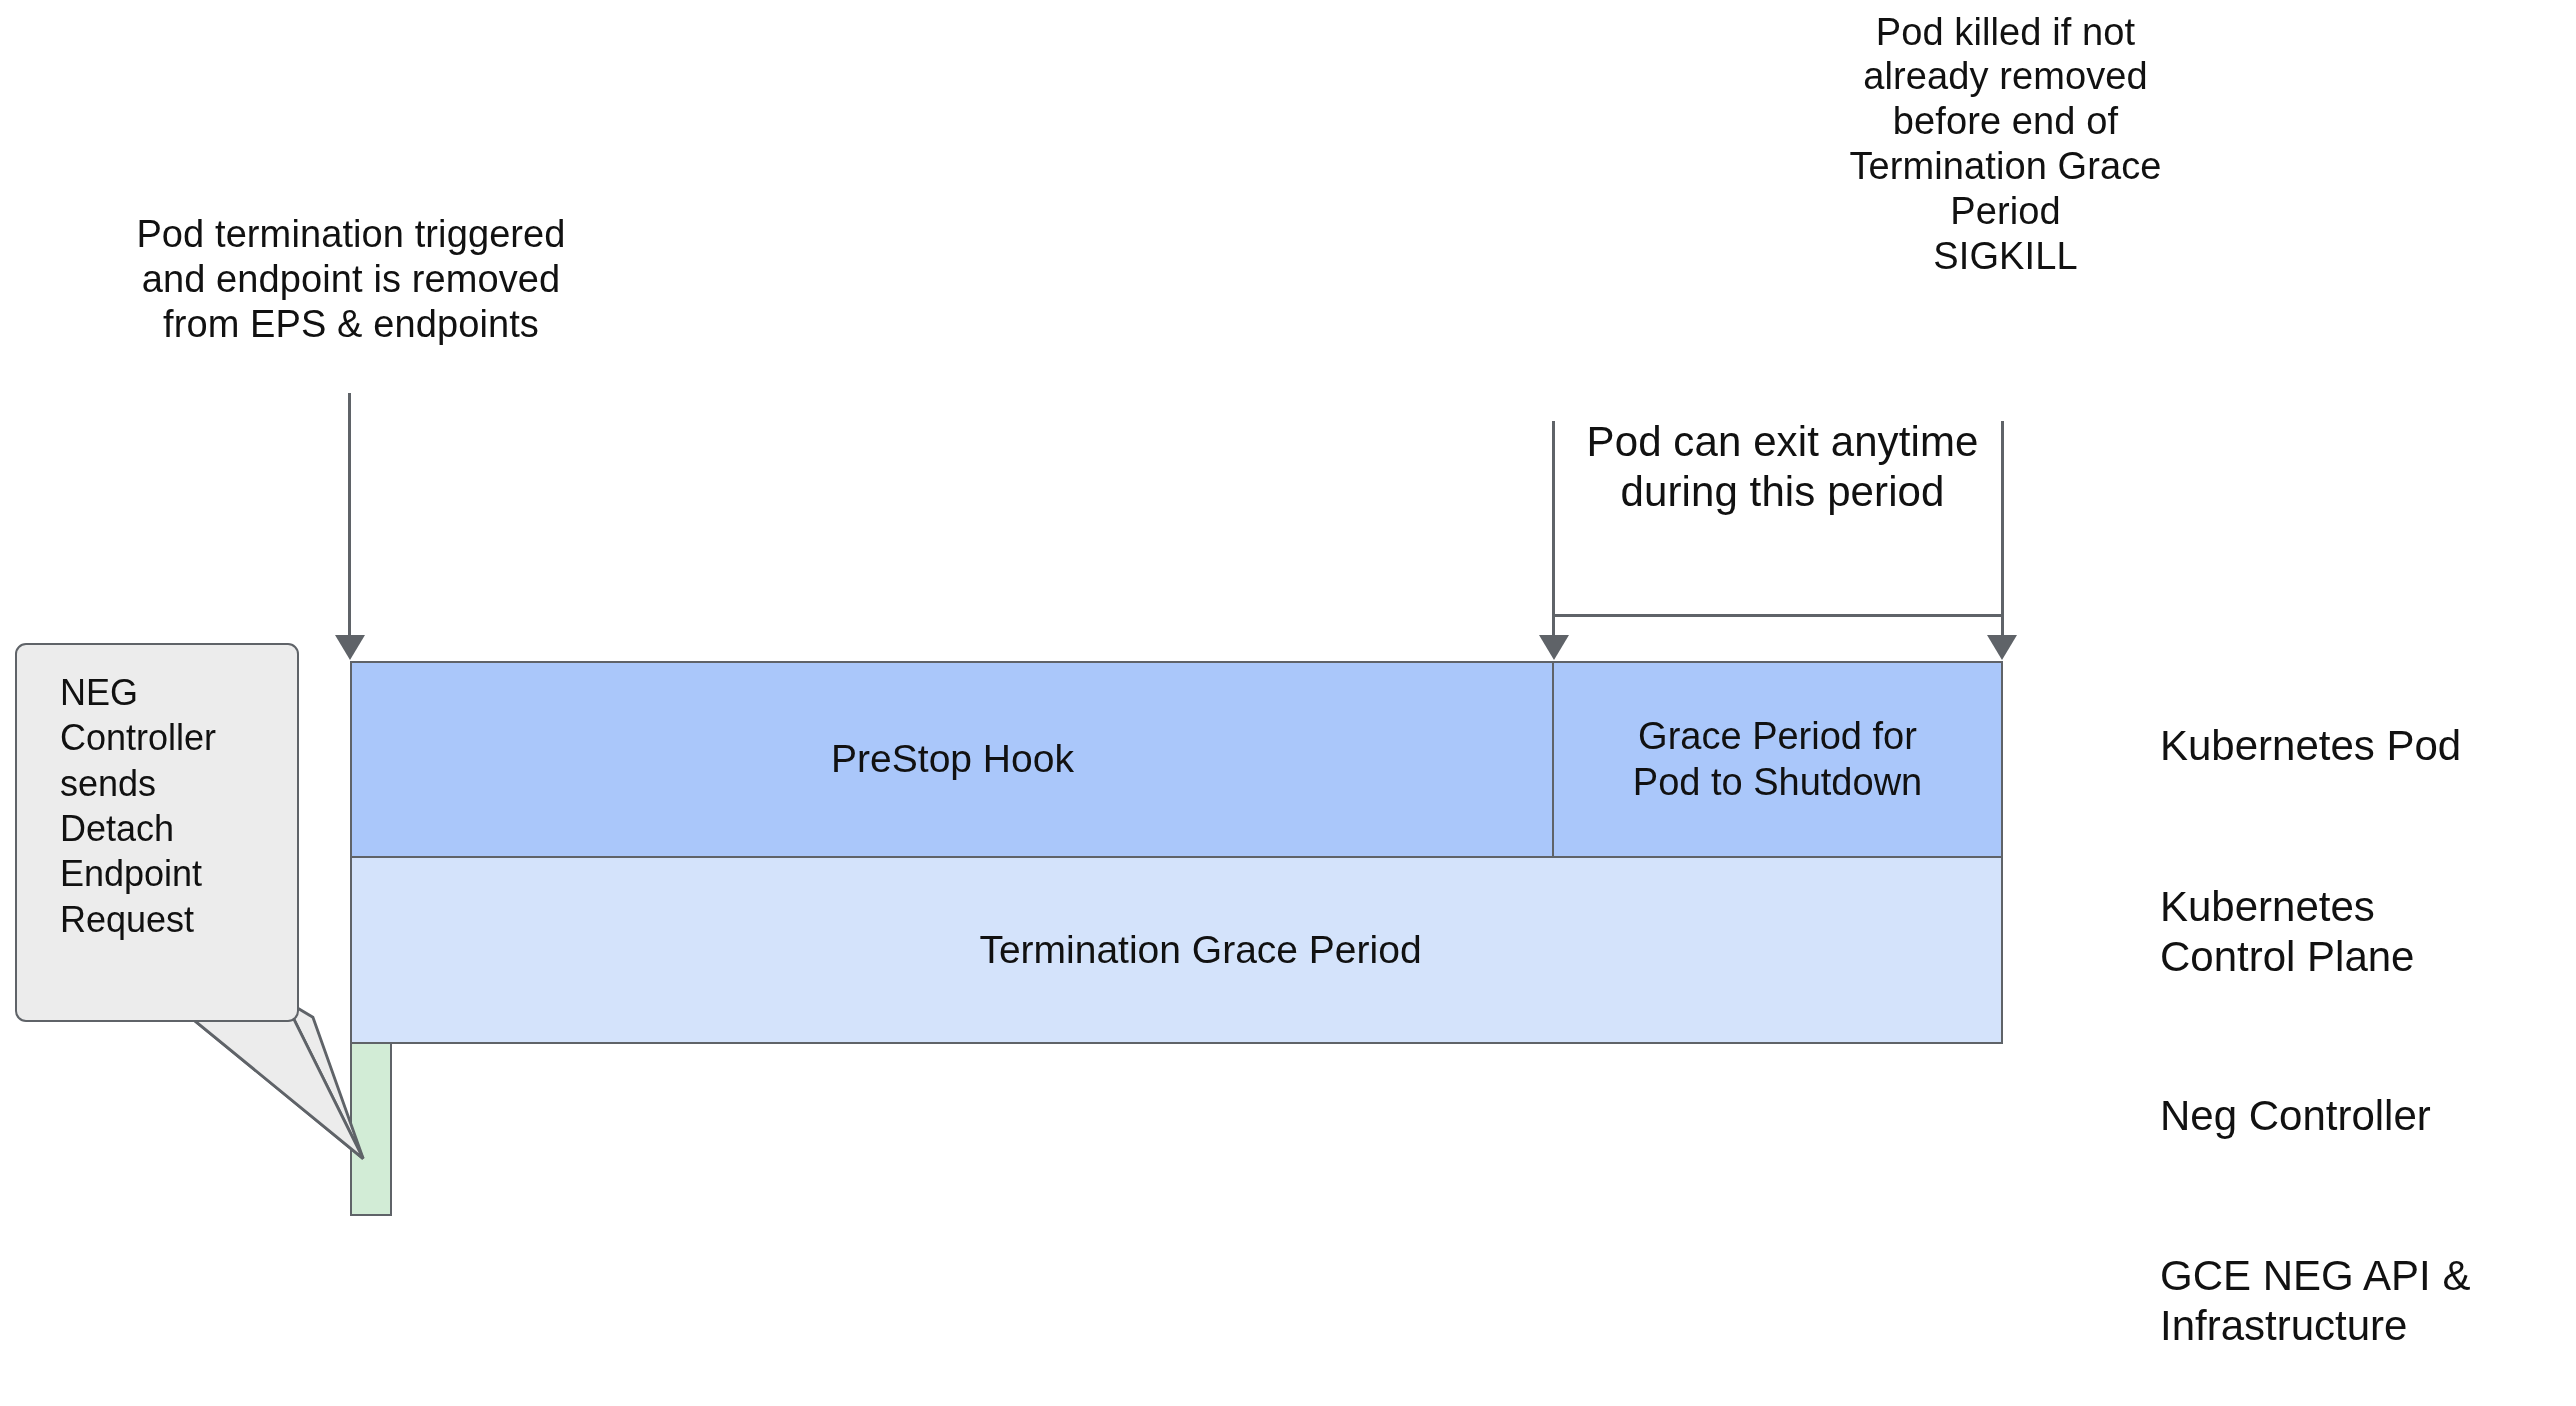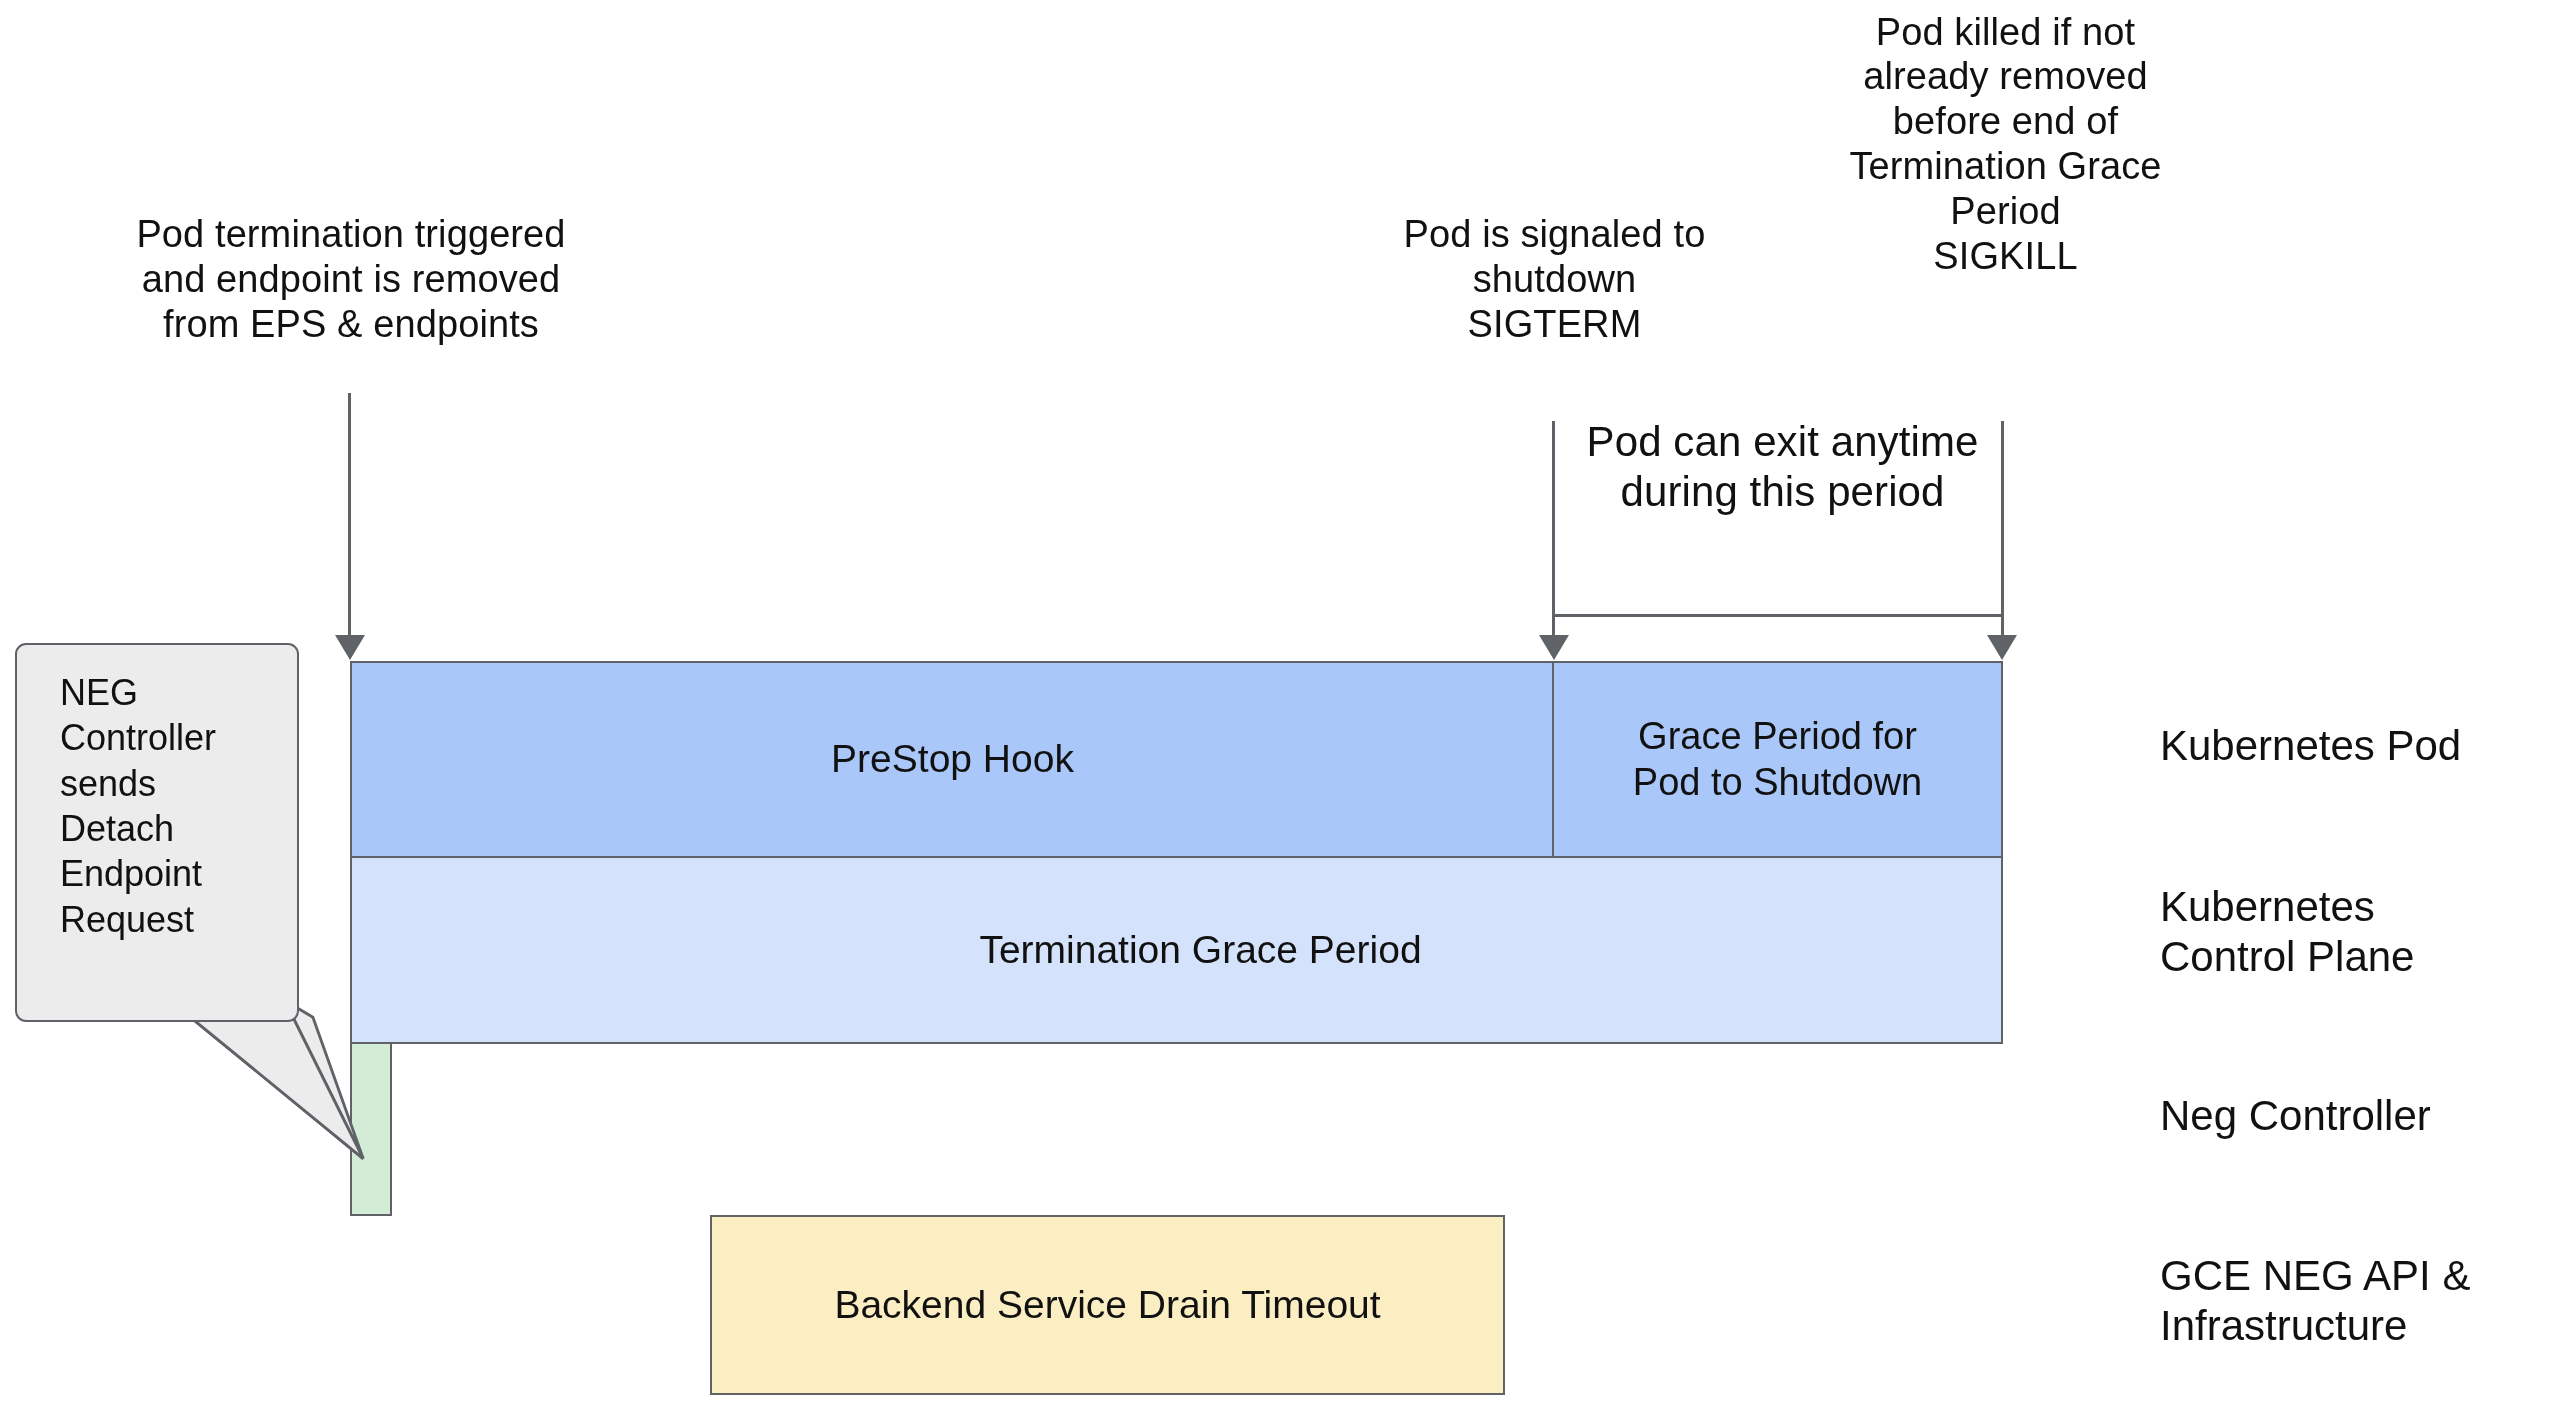--- a/index.html
+++ b/index.html
@@ -110,23 +110,20 @@
 </style>
 </head>
 <body>
 
 <div id="stage">
 
   <div class="annot" id="annot-termination">Pod termination triggered
 and endpoint is removed
 from EPS &amp; endpoints</div>
 
-  <div class="annot" id="annot-sigterm">Pod is signaled to
-shutdown
-SIGTERM</div>
 
   <div class="annot" id="annot-sigkill">Pod killed if not
 already removed
 before end of
 Termination Grace
 Period
 SIGKILL</div>
 
   <div class="annot" id="annot-exit-anytime">Pod can exit anytime
 during this period</div>
@@ -145,21 +142,20 @@
   <div class="bar blue-dark" id="bar-prestop" style="left:350px; top:661px; width:1205px; height:197px;">PreStop Hook</div>
 
   <div class="bar blue-dark" id="bar-grace" style="left:1552px; top:661px; width:451px; height:197px; font-size:38px;">Grace Period for
 Pod to Shutdown</div>
 
   <div class="bar blue-light" id="bar-termination" style="left:350px; top:856px; width:1653px; height:188px;padding-left:48px;">Termination Grace Period</div>
 
   <div class="bar green" id="bar-neg" style="left:350px; top:1042px; width:42px; height:174px;"></div>
 
 
-  <div class="bar yellow" id="bar-backend-drain" style="left:710px; top:1215px; width:795px; height:180px;">Backend Service Drain Timeout</div>
 
   <div class="lane-label" style="left:2160px; top:721px; width:408px;">Kubernetes Pod</div>
 
   <div class="lane-label" style="left:2160px; top:882px; width:408px;">Kubernetes
 Control Plane</div>
 
   <div class="lane-label" style="left:2160px; top:1251px; width:408px;">GCE NEG API &amp;
 Infrastructure</div>
 
   <div class="lane-label" style="left:2160px; top:1091px; width:408px;">Neg Controller</div>

